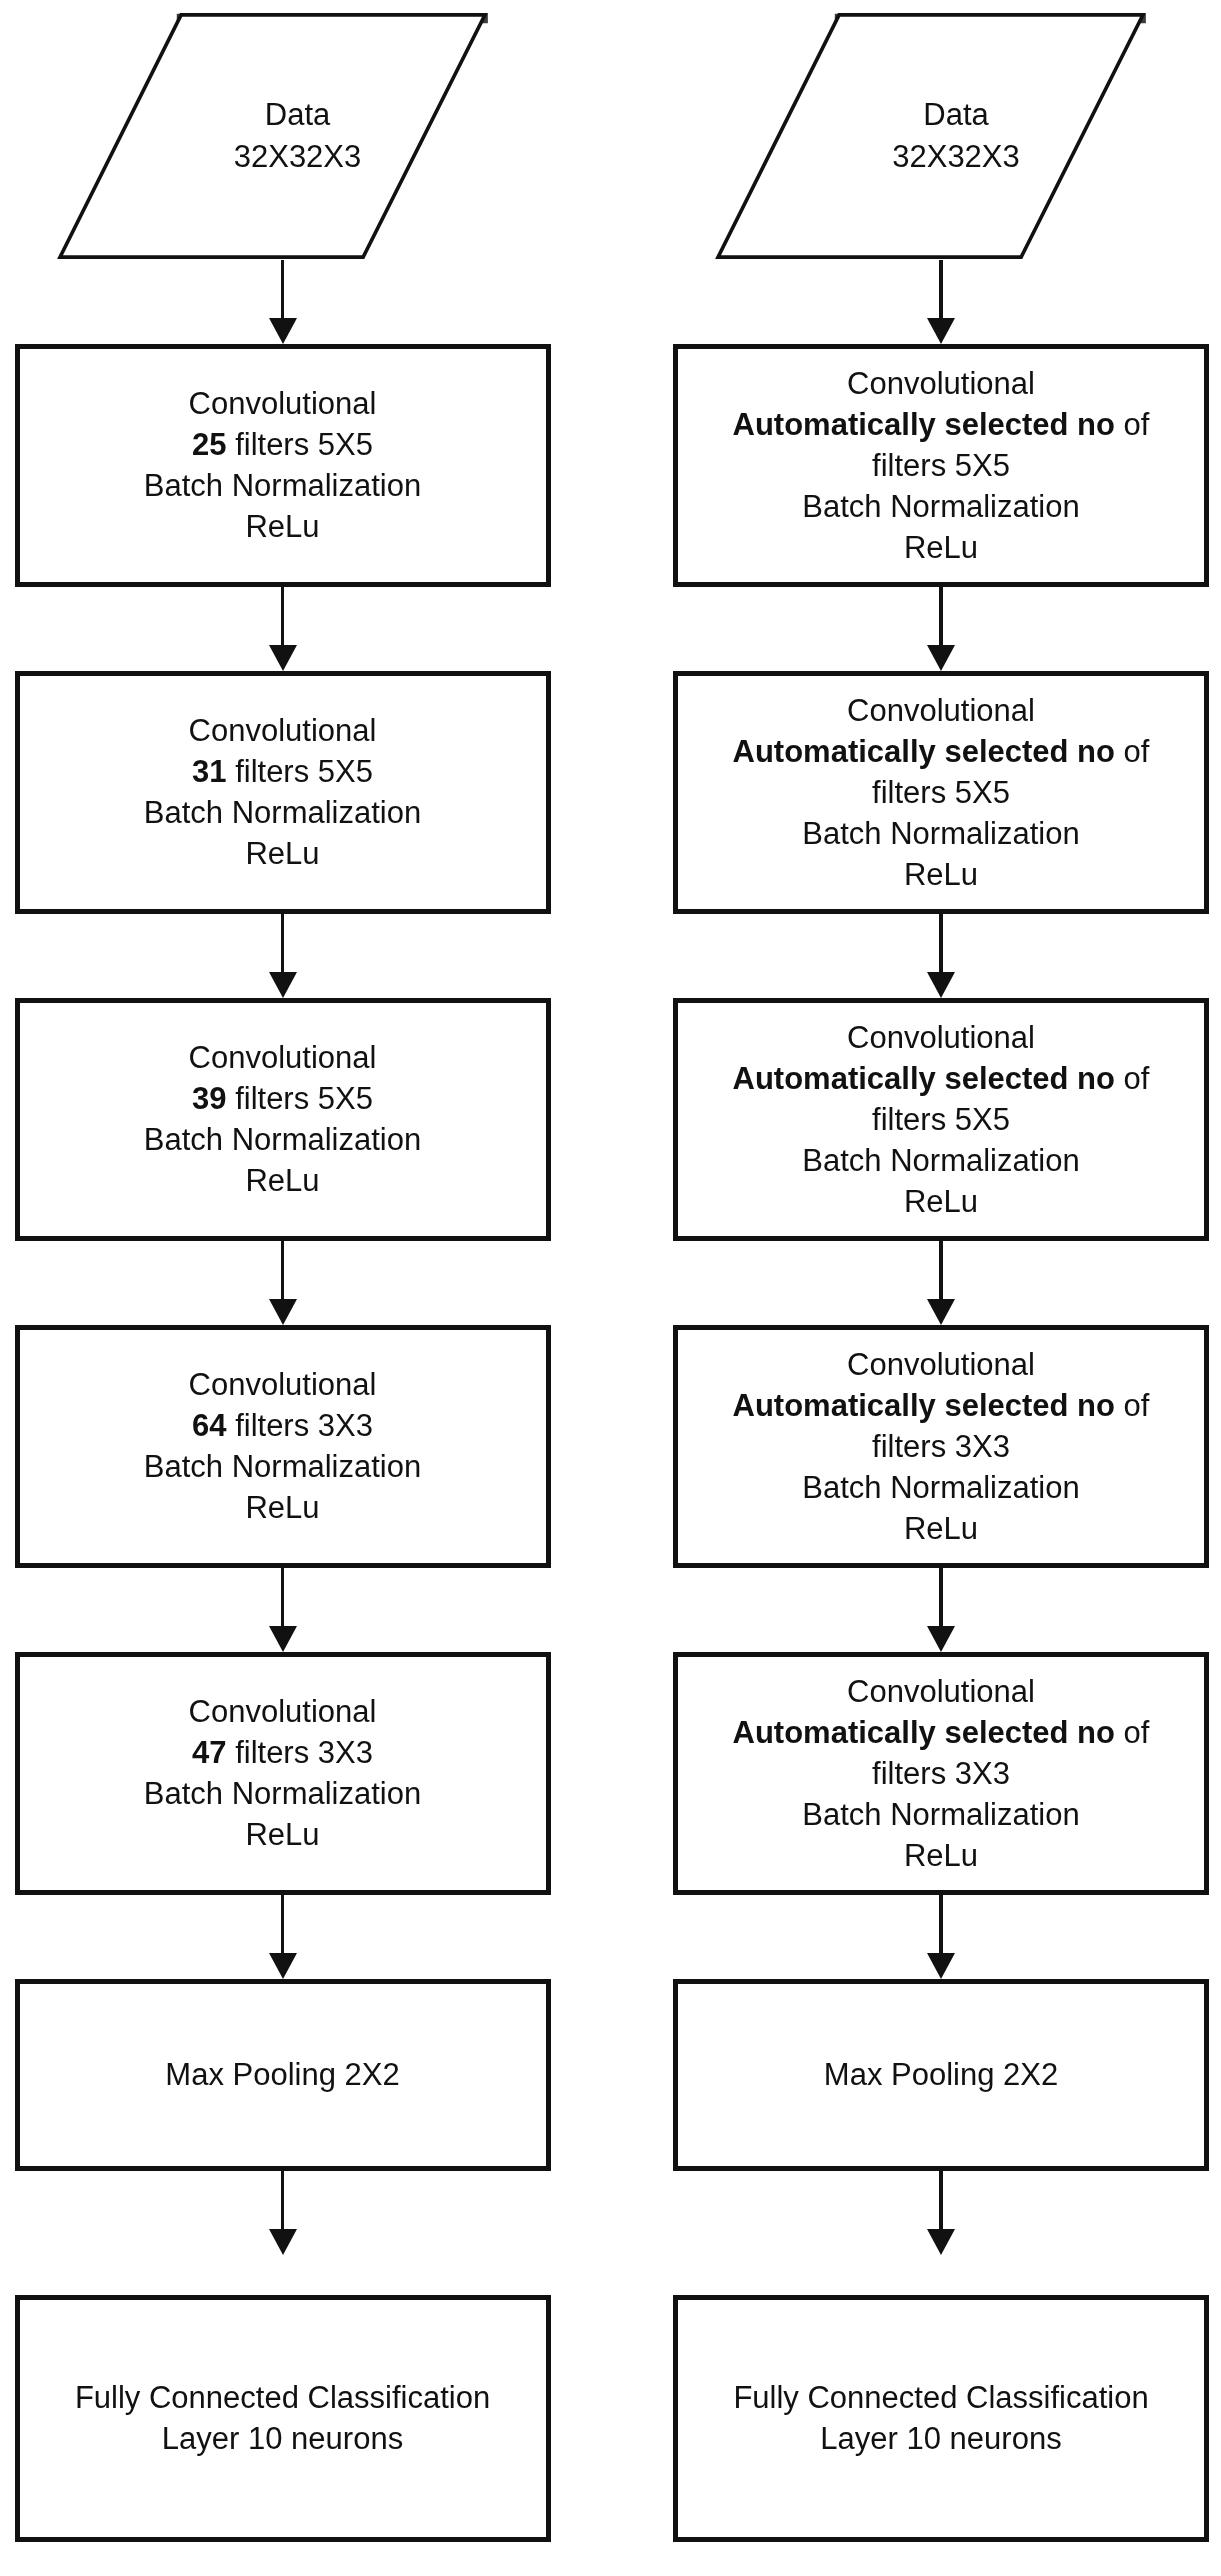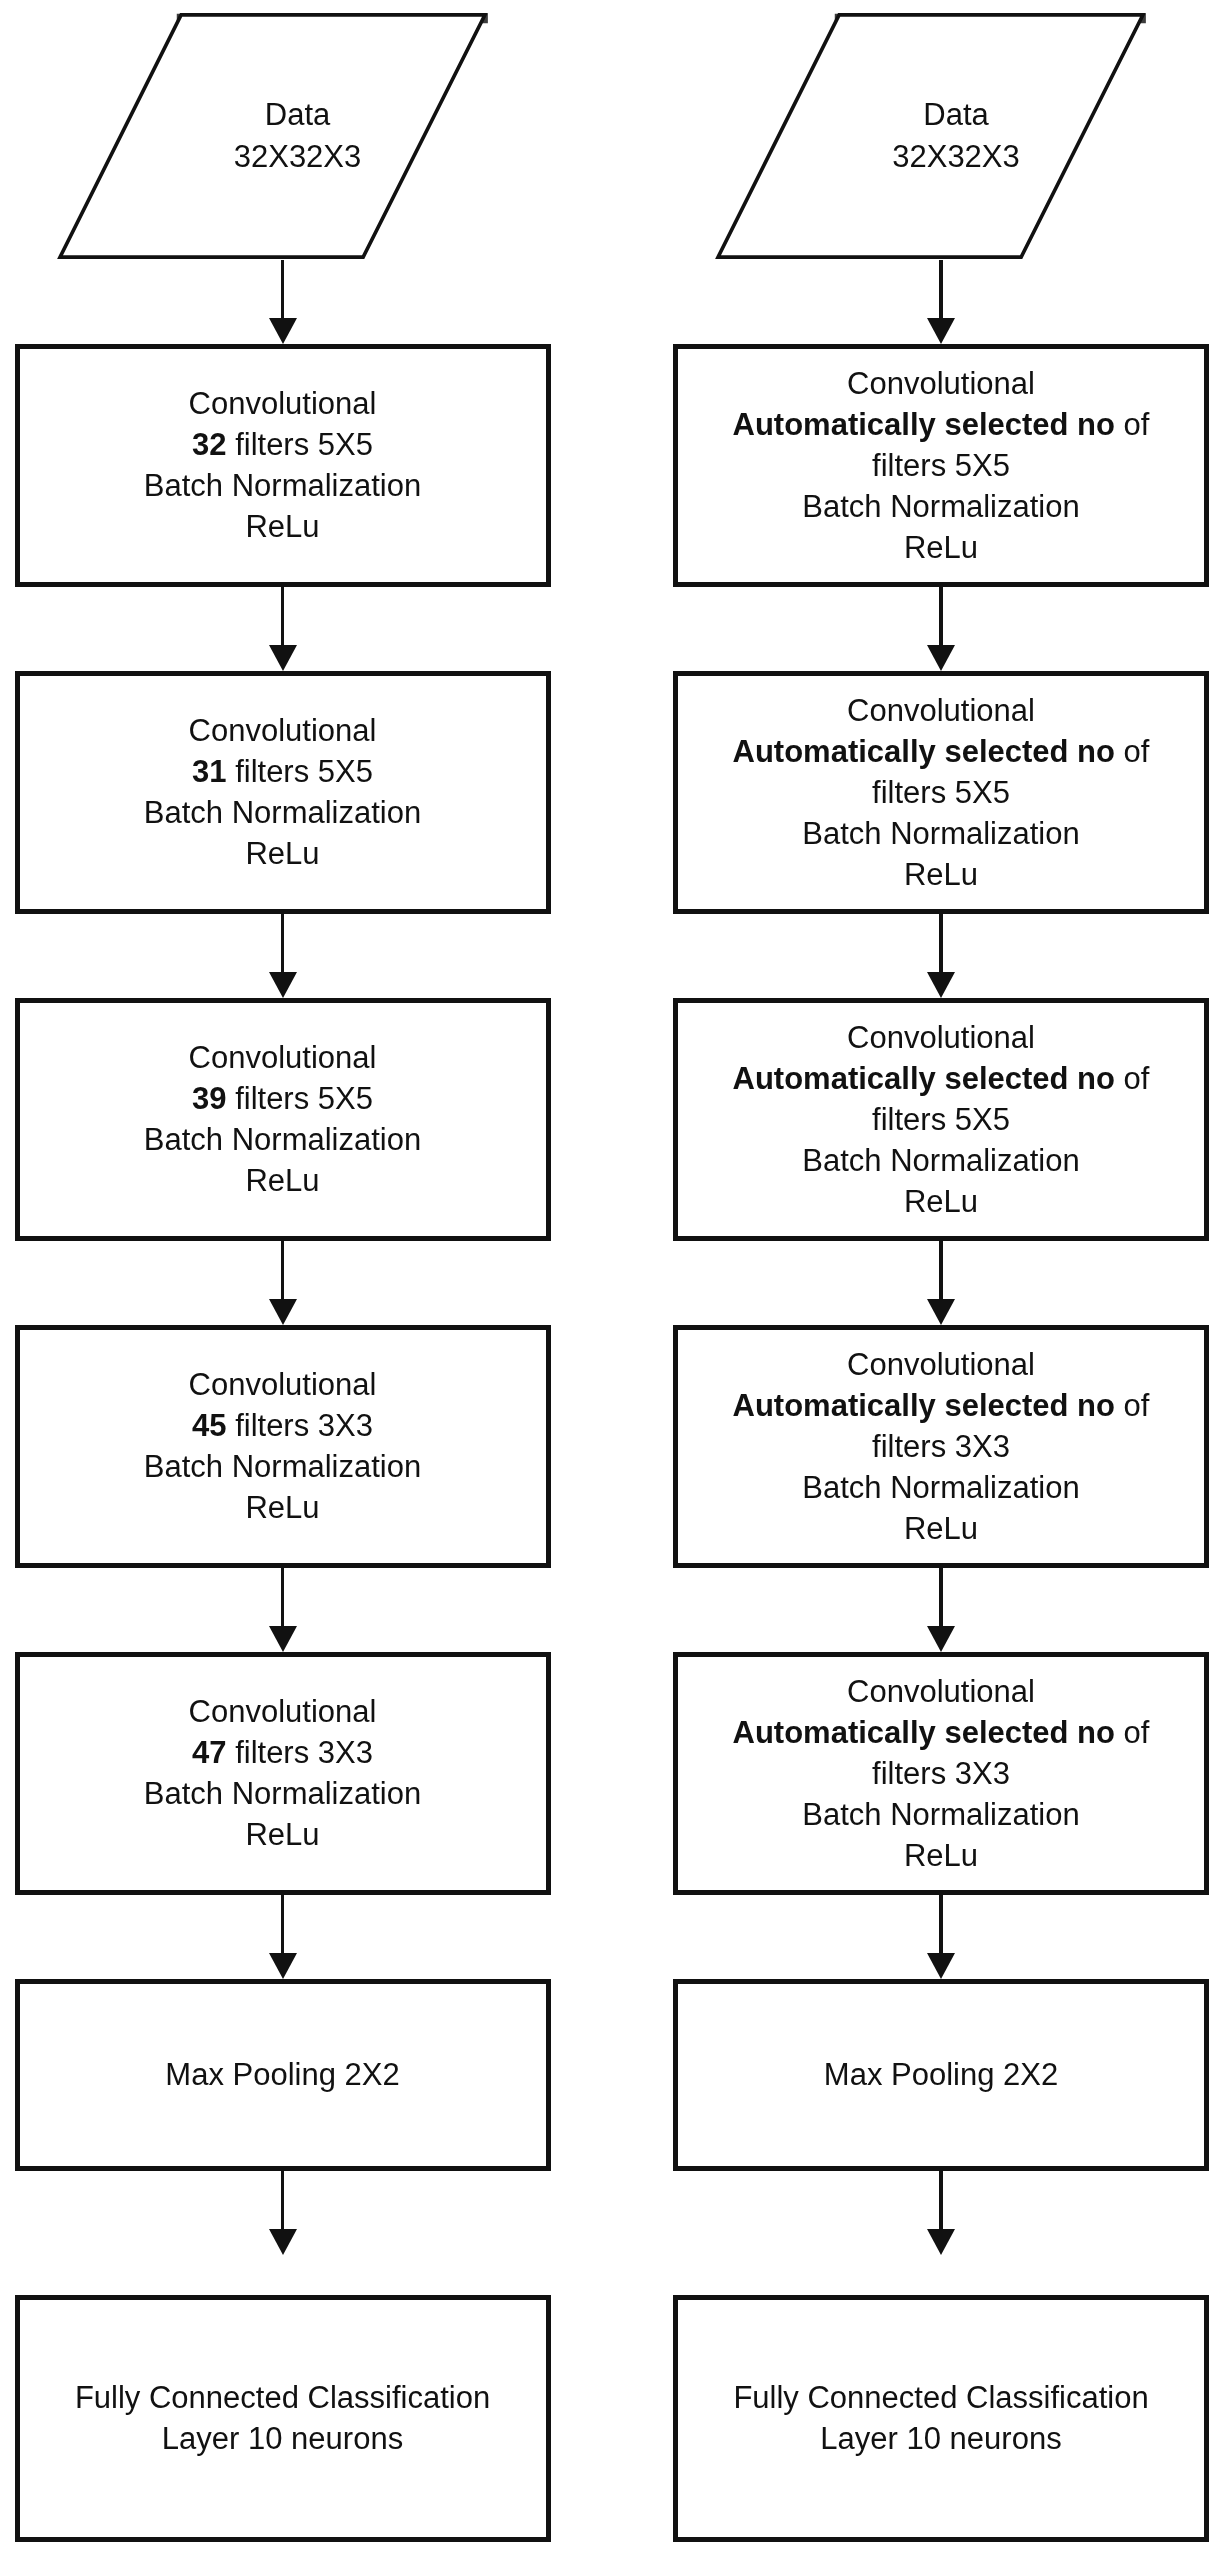--- a/index.html
+++ b/index.html
@@ -99,21 +99,21 @@
       </div>
     </div>
 
     <div class="arrow">
       <div class="arrow-line"></div>
       <div class="arrow-head"></div>
     </div>
 
     <div class="box box-conv">
       <div class="line">Convolutional</div>
-      <div class="line"><b>32</b><span> filters 5X5</span></div>
+      <div class="line"><b>25</b><span> filters 5X5</span></div>
 
       <div class="line">Batch Normalization</div>
       <div class="line">ReLu</div>
     </div>
 
     <div class="arrow">
       <div class="arrow-line"></div>
       <div class="arrow-head"></div>
     </div>
 
@@ -138,21 +138,21 @@
       <div class="line">ReLu</div>
     </div>
 
     <div class="arrow">
       <div class="arrow-line"></div>
       <div class="arrow-head"></div>
     </div>
 
     <div class="box box-conv">
       <div class="line">Convolutional</div>
-      <div class="line"><b>45</b><span> filters 3X3</span></div>
+      <div class="line"><b>64</b><span> filters 3X3</span></div>
 
       <div class="line">Batch Normalization</div>
       <div class="line">ReLu</div>
     </div>
 
     <div class="arrow">
       <div class="arrow-line"></div>
       <div class="arrow-head"></div>
     </div>
 

